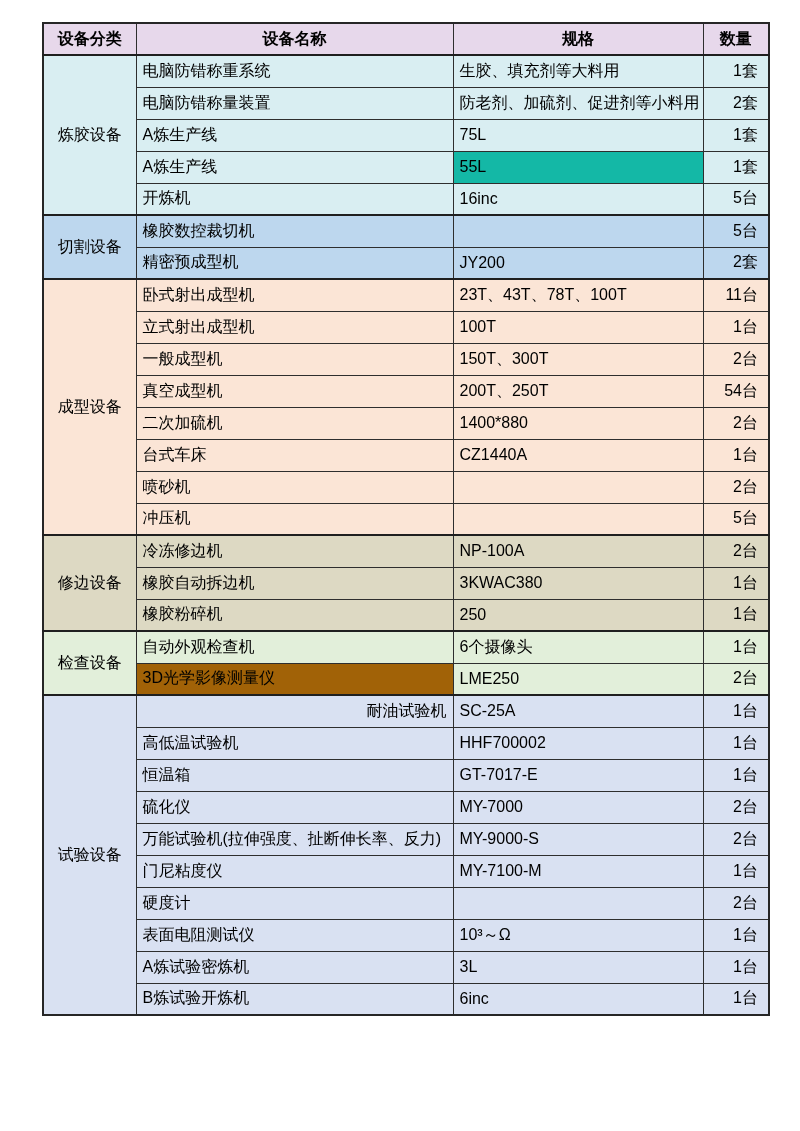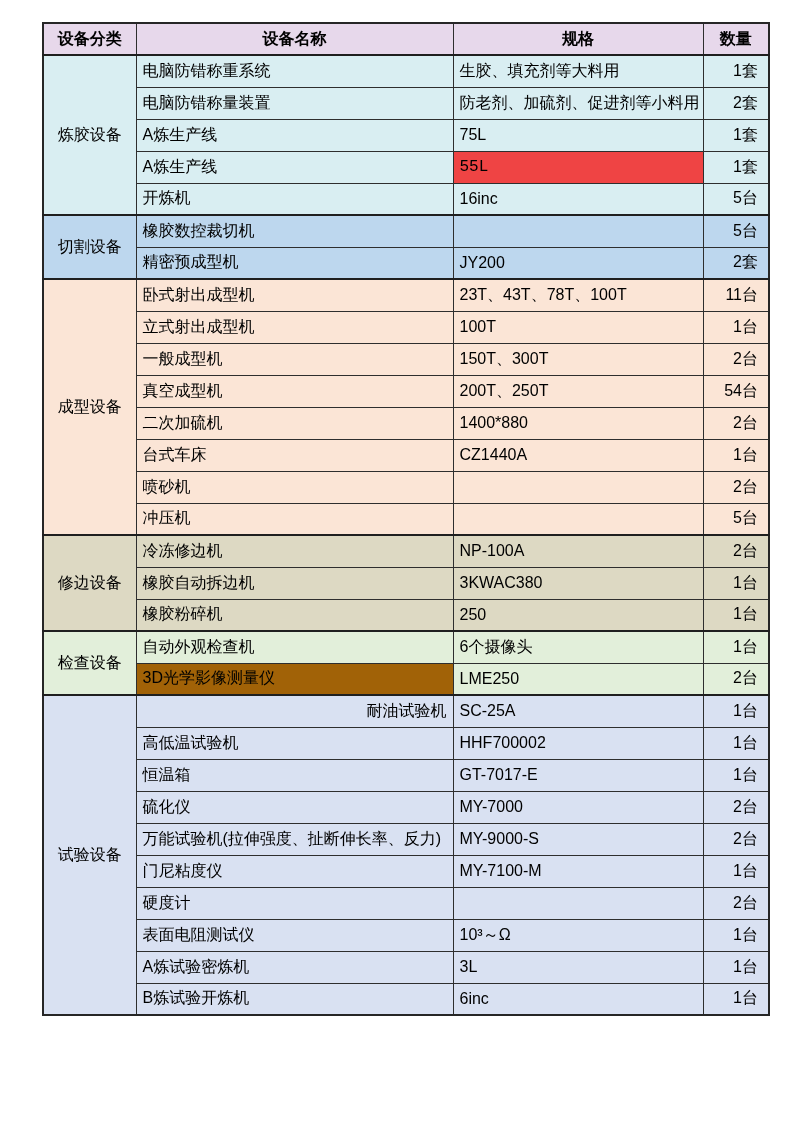--- a/index.html
+++ b/index.html
@@ -85,21 +85,21 @@
           <td class="spec" style="background: rgb(217, 238, 242);">防老剂、加硫剂、促进剂等小料用</td>
           <td class="qty" style="background: rgb(217, 238, 242);">2套</td>
         </tr>
         <tr>
           <td class="name" style="background: rgb(217, 238, 242);">A炼生产线</td>
           <td class="spec" style="background: rgb(217, 238, 242);">75L</td>
           <td class="qty" style="background: rgb(217, 238, 242);">1套</td>
         </tr>
         <tr>
           <td class="name" style="background: rgb(217, 238, 242);">A炼生产线</td>
-          <td class="spec" style="background: #ef4444; font-family: Liberation Mono, monospace;">55L</td>
+          <td class="spec" style="background: #14b8a6;">55L</td>
           <td class="qty" style="background: rgb(217, 238, 242);">1套</td>
         </tr>
         <tr>
           <td class="name" style="background: rgb(217, 238, 242);">开炼机</td>
           <td class="spec" style="background: rgb(217, 238, 242);">16inc</td>
           <td class="qty" style="background: rgb(217, 238, 242);">5台</td>
         </tr>
         <tr class="section-start">
           <td class="cat" rowspan="2" style="background: rgb(189, 215, 238);">切割设备</td>
           <td class="name" style="background: rgb(189, 215, 238);">橡胶数控裁切机</td>

